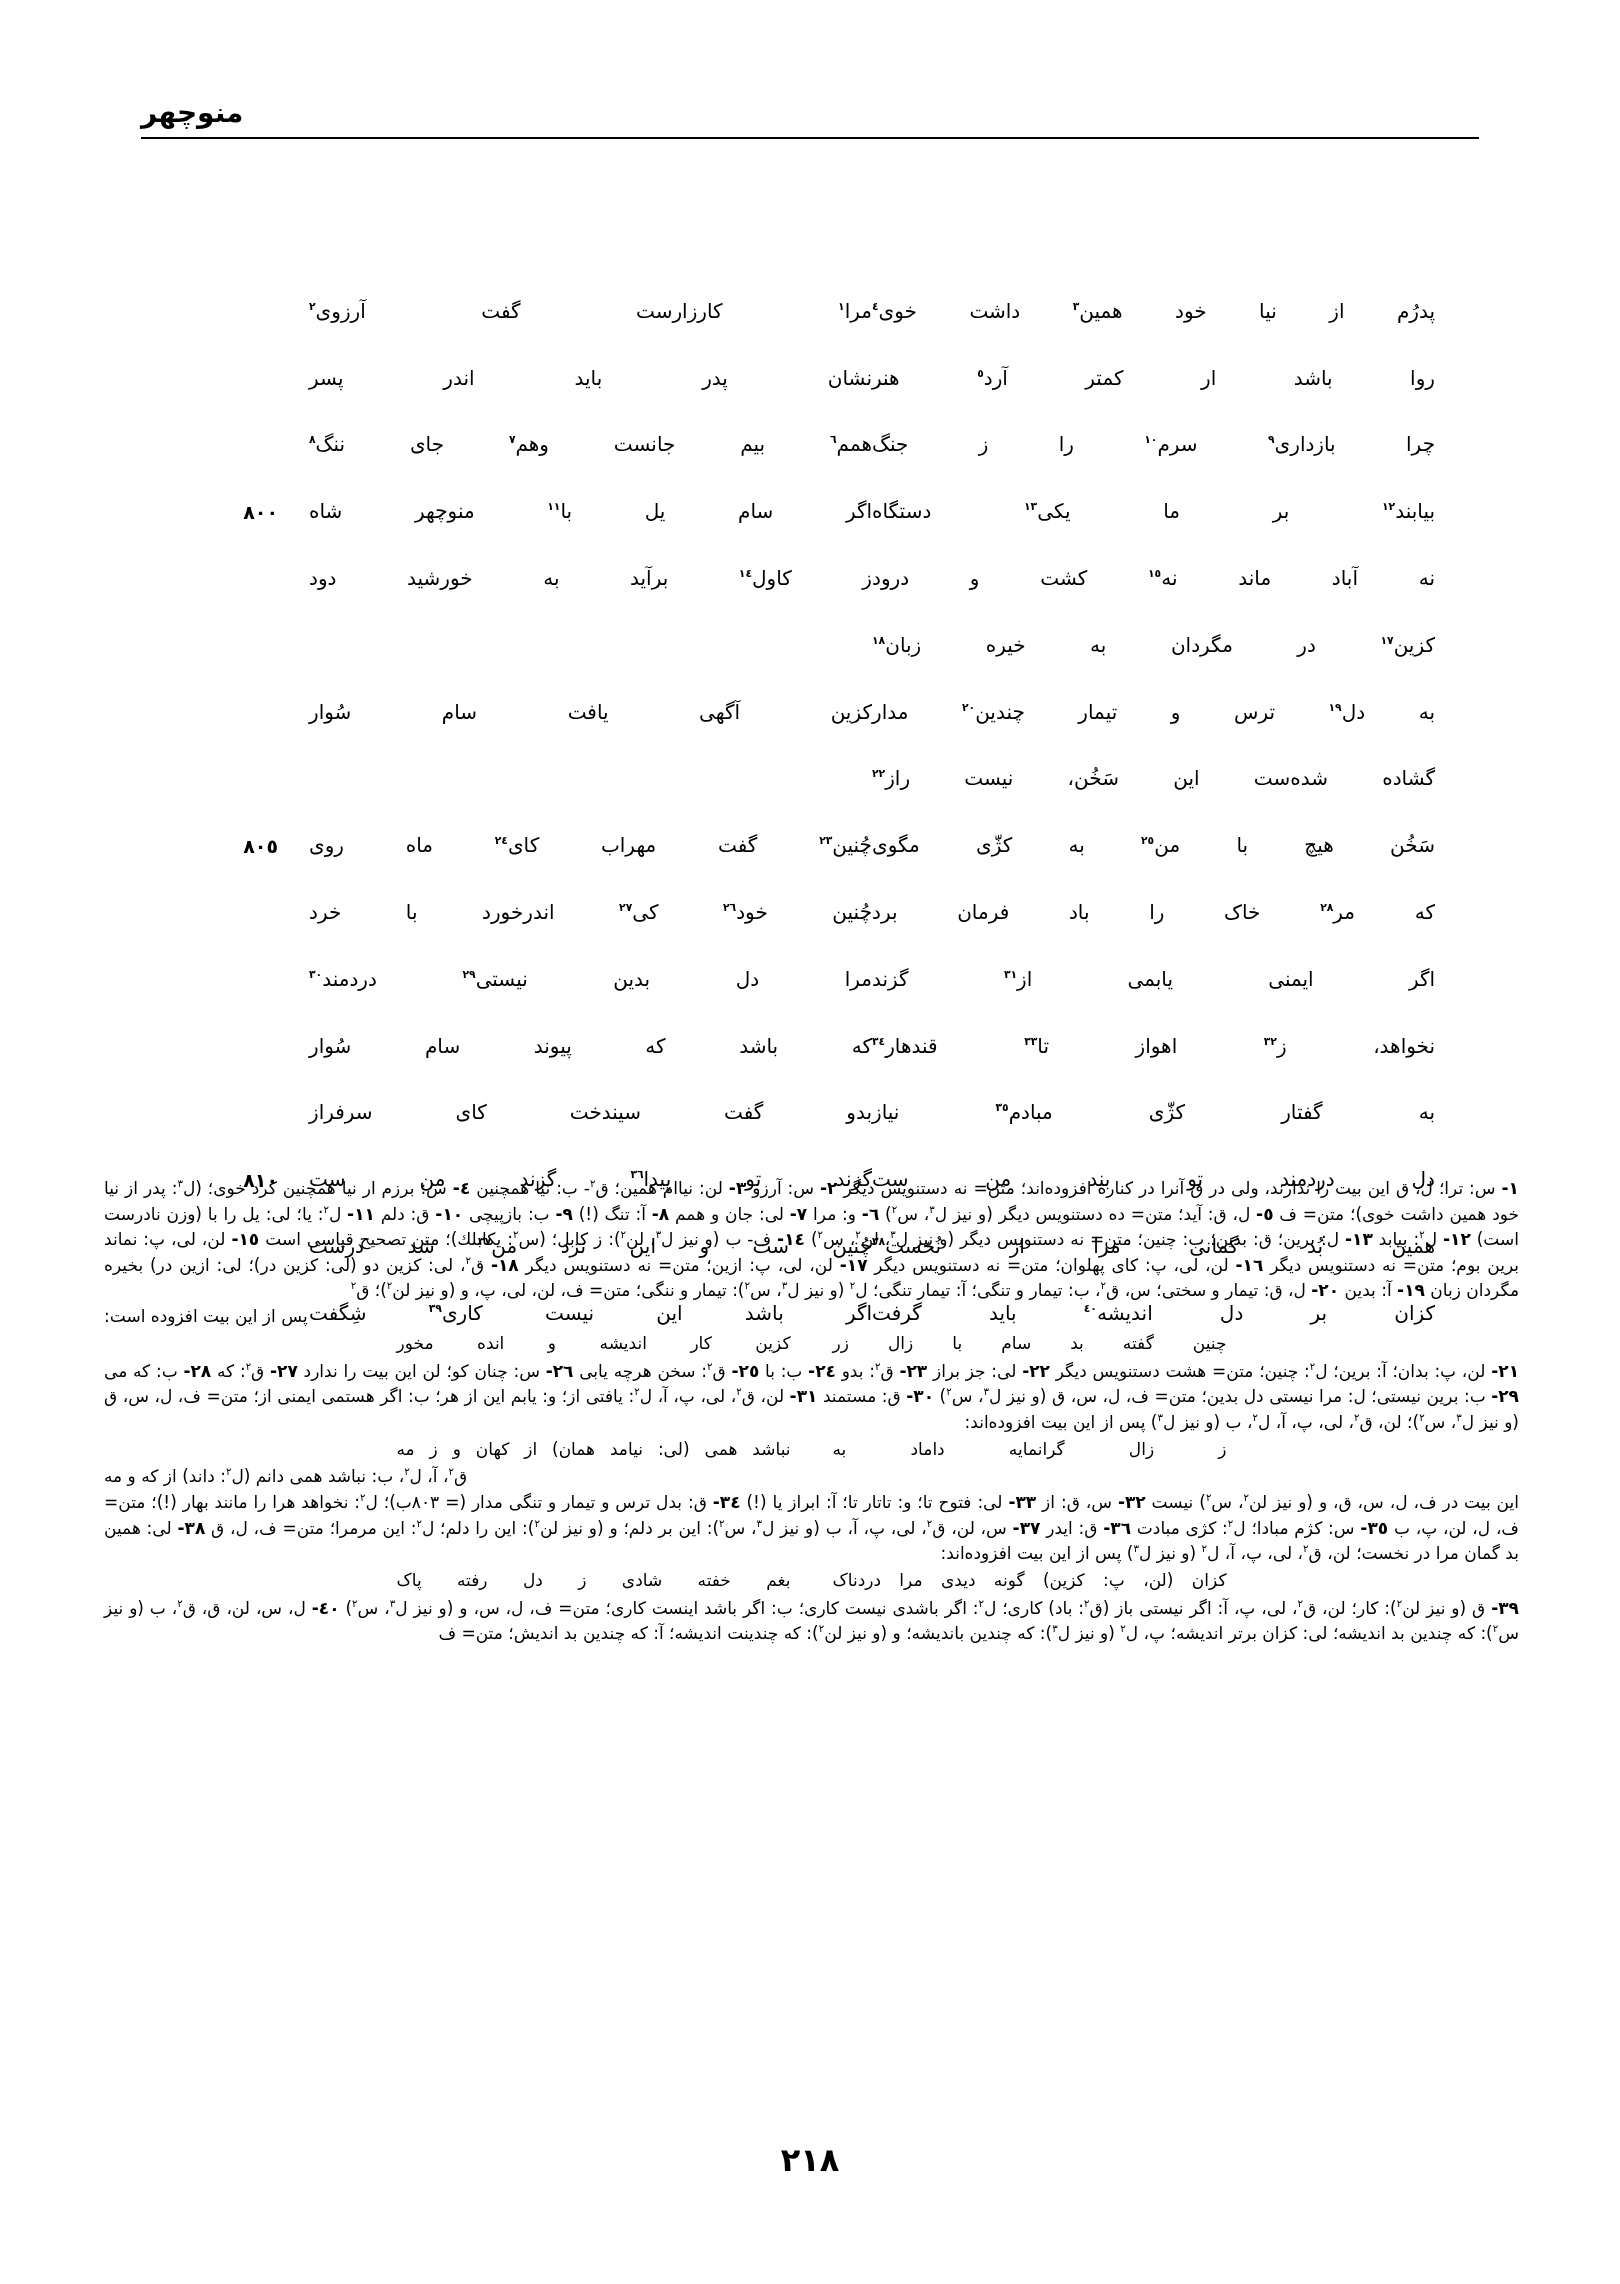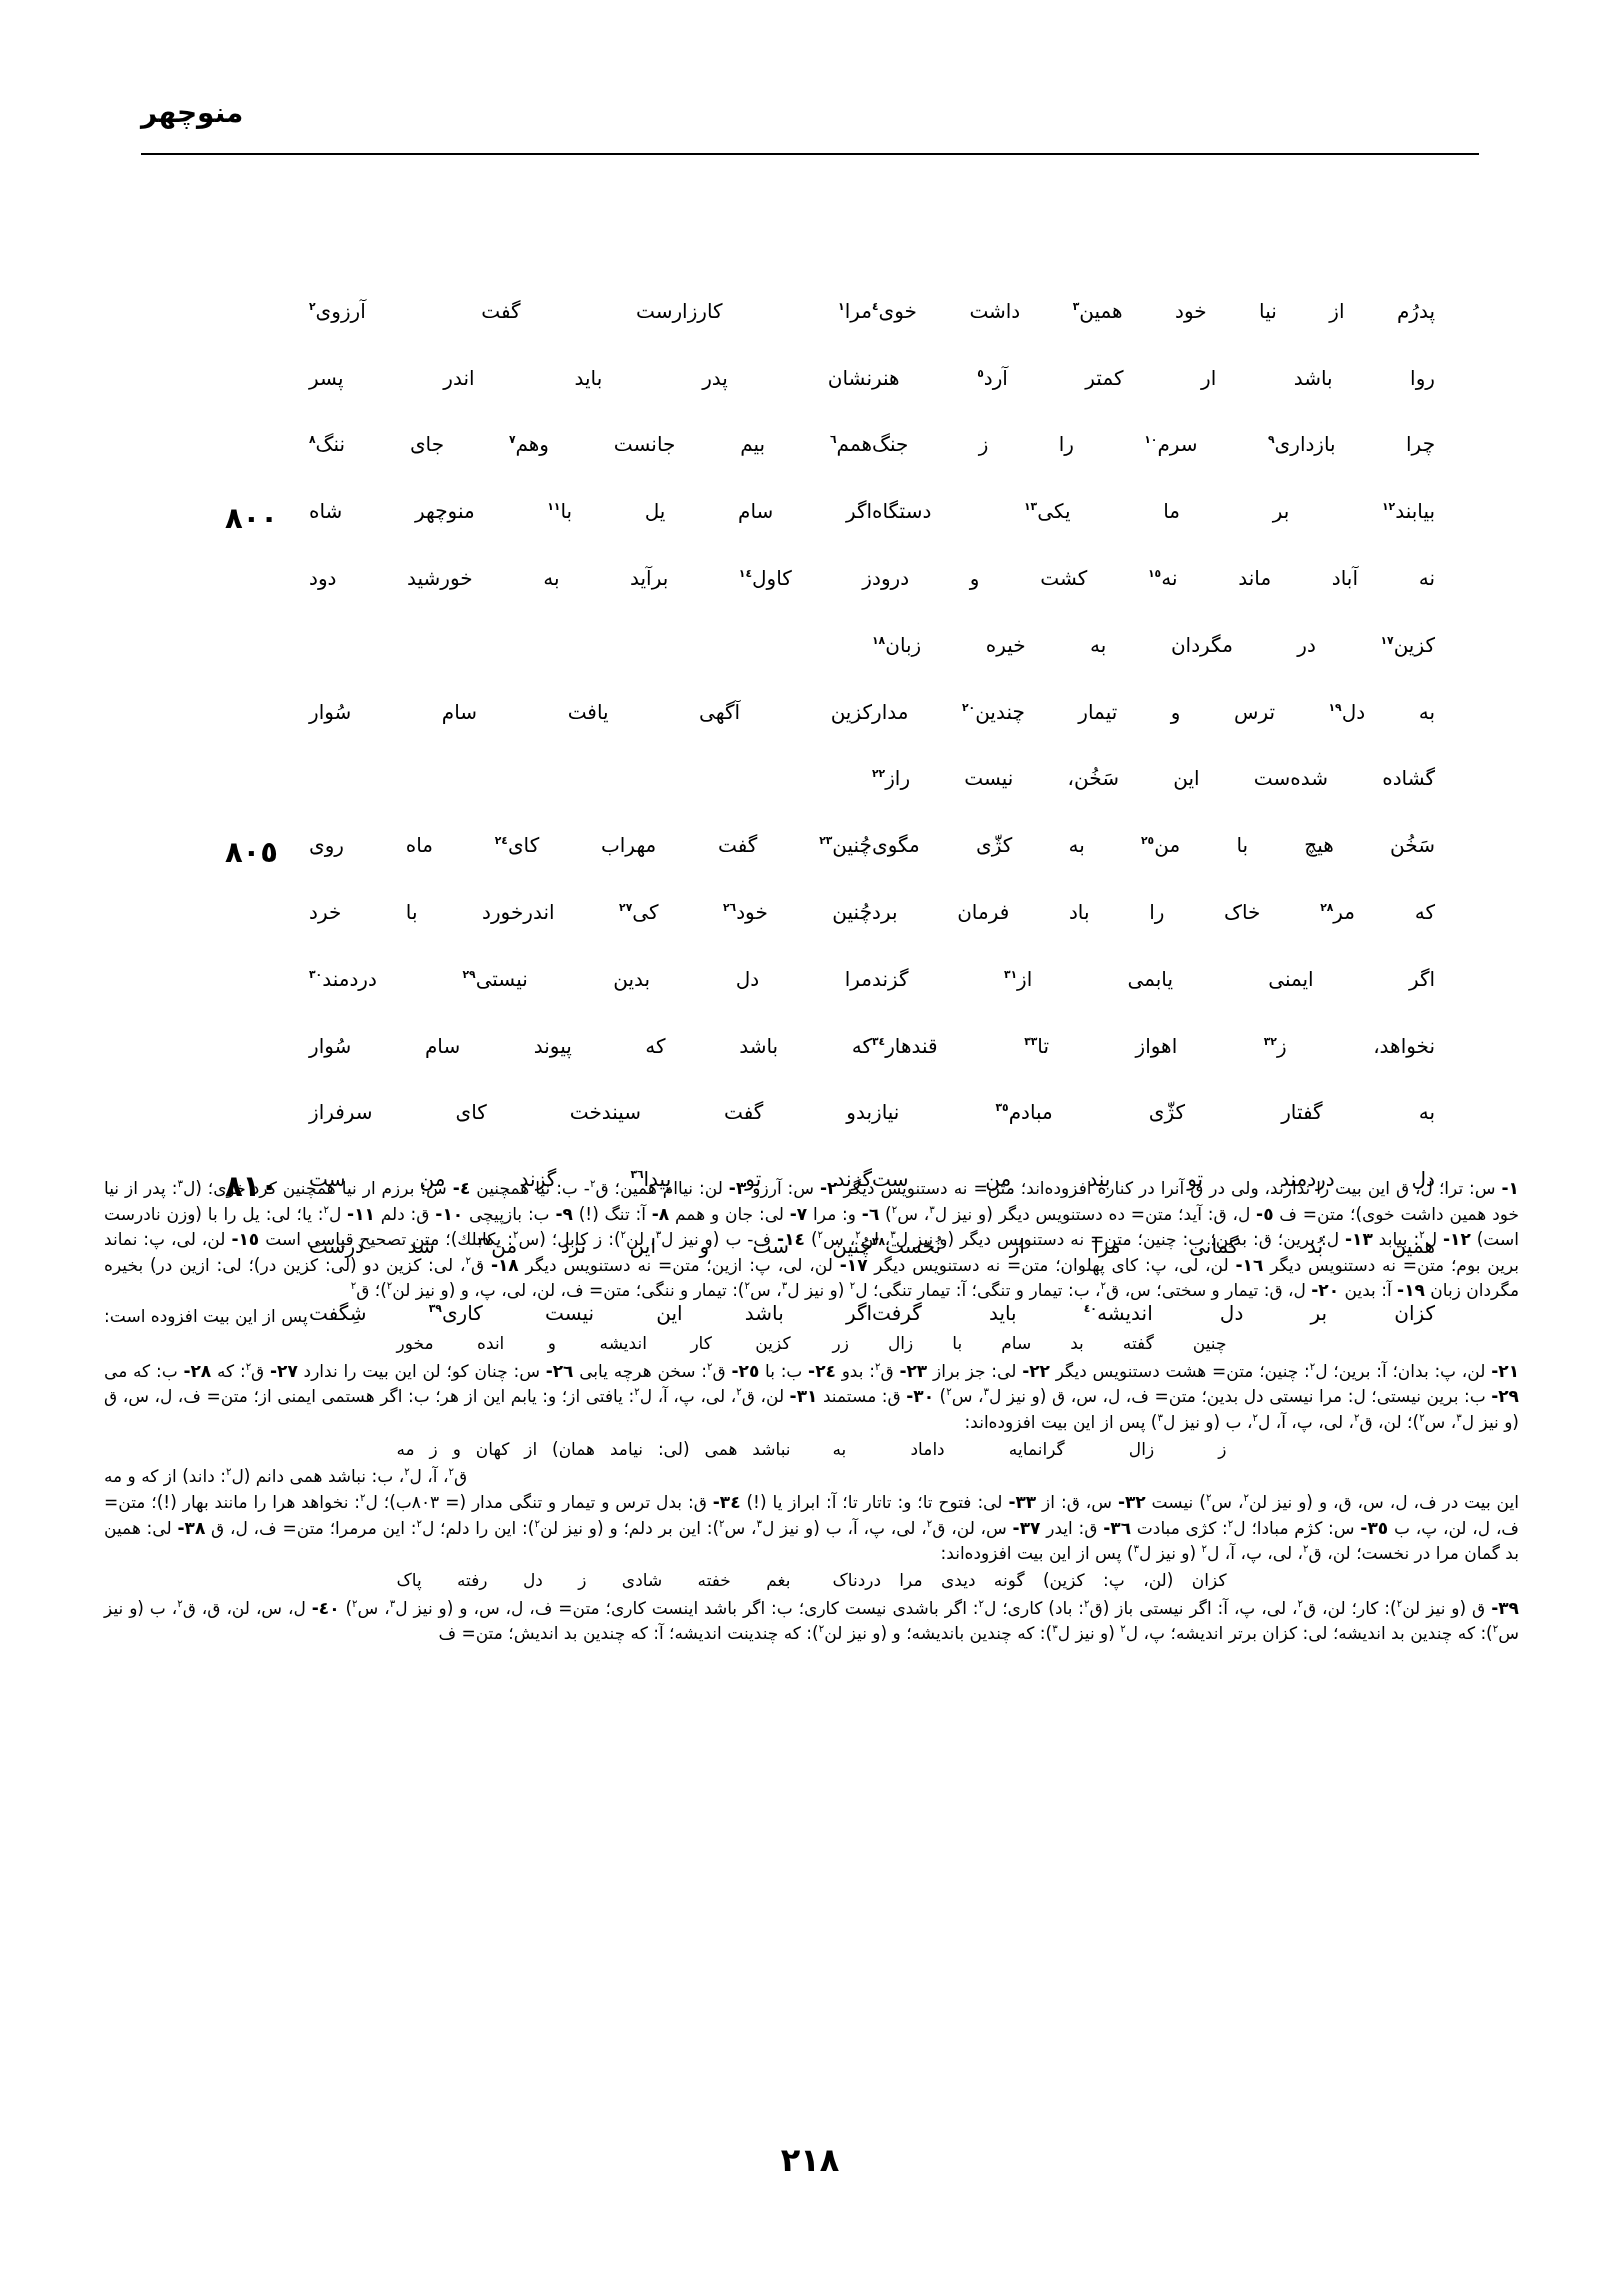--- a/index.html
+++ b/index.html
@@ -30,21 +30,21 @@
     right: 141px;
     height: 84px;
   }
   .runhead {
     text-align: left;
     direction: rtl;
     font-size: 28px;
     font-weight: 700;
     letter-spacing: 0.7px;
     padding-right: 4.2px;
-    padding-bottom: 24px;
+    padding-bottom: 8px;
     line-height: 1.1;
   }
   .runhead-rule {
     border-bottom: 2.8px solid #000;
     width: 100%;
   }
 
   
   .verse-block {
     position: absolute;
@@ -56,21 +56,21 @@
   .couplet {
     display: flex;
     flex-direction: row;
     align-items: flex-start;
     margin-bottom: 2.8px;
     height: 64px;
   }
   .bnum {
     width: 68px;
     flex: 0 0 68px;
-    font-size: 29px;
+    font-size: 19px;
     font-weight: 700;
     text-align: right;
     padding-top: 12.7px;
     letter-spacing: 0.7px;
     direction: rtl;
   }
   .hemistich {
     flex: 0 0 563px;
     width: 563px;
     font-size: 20px;

